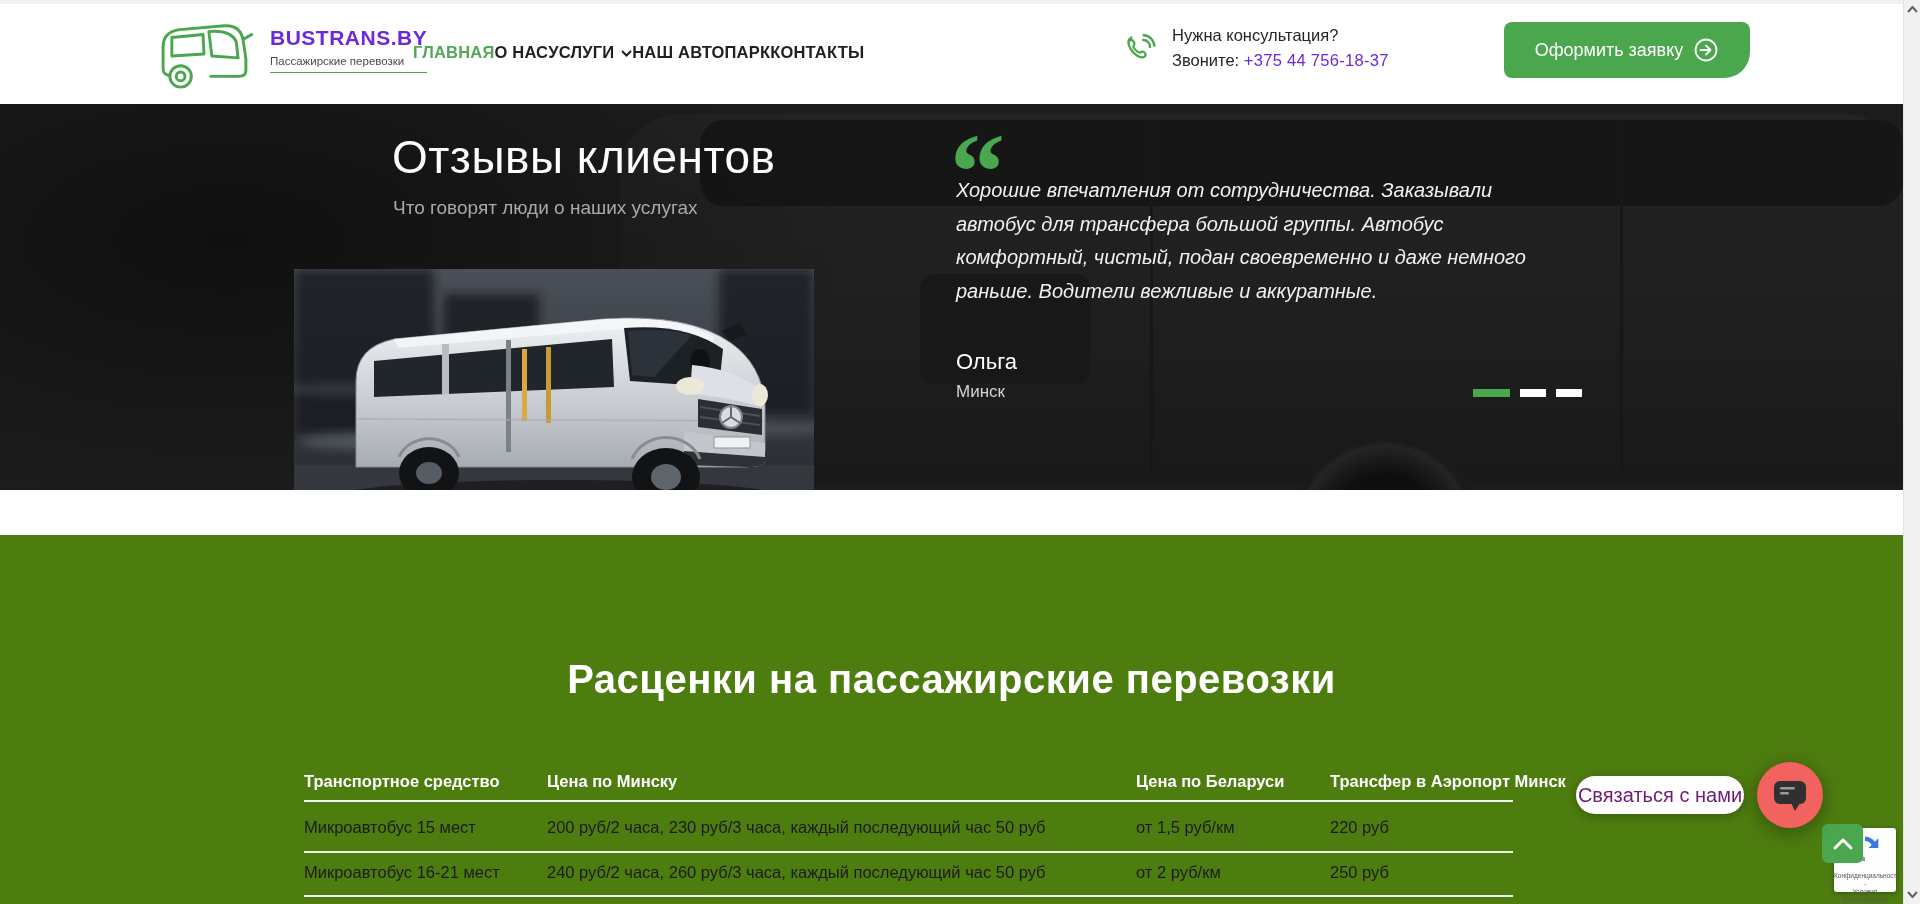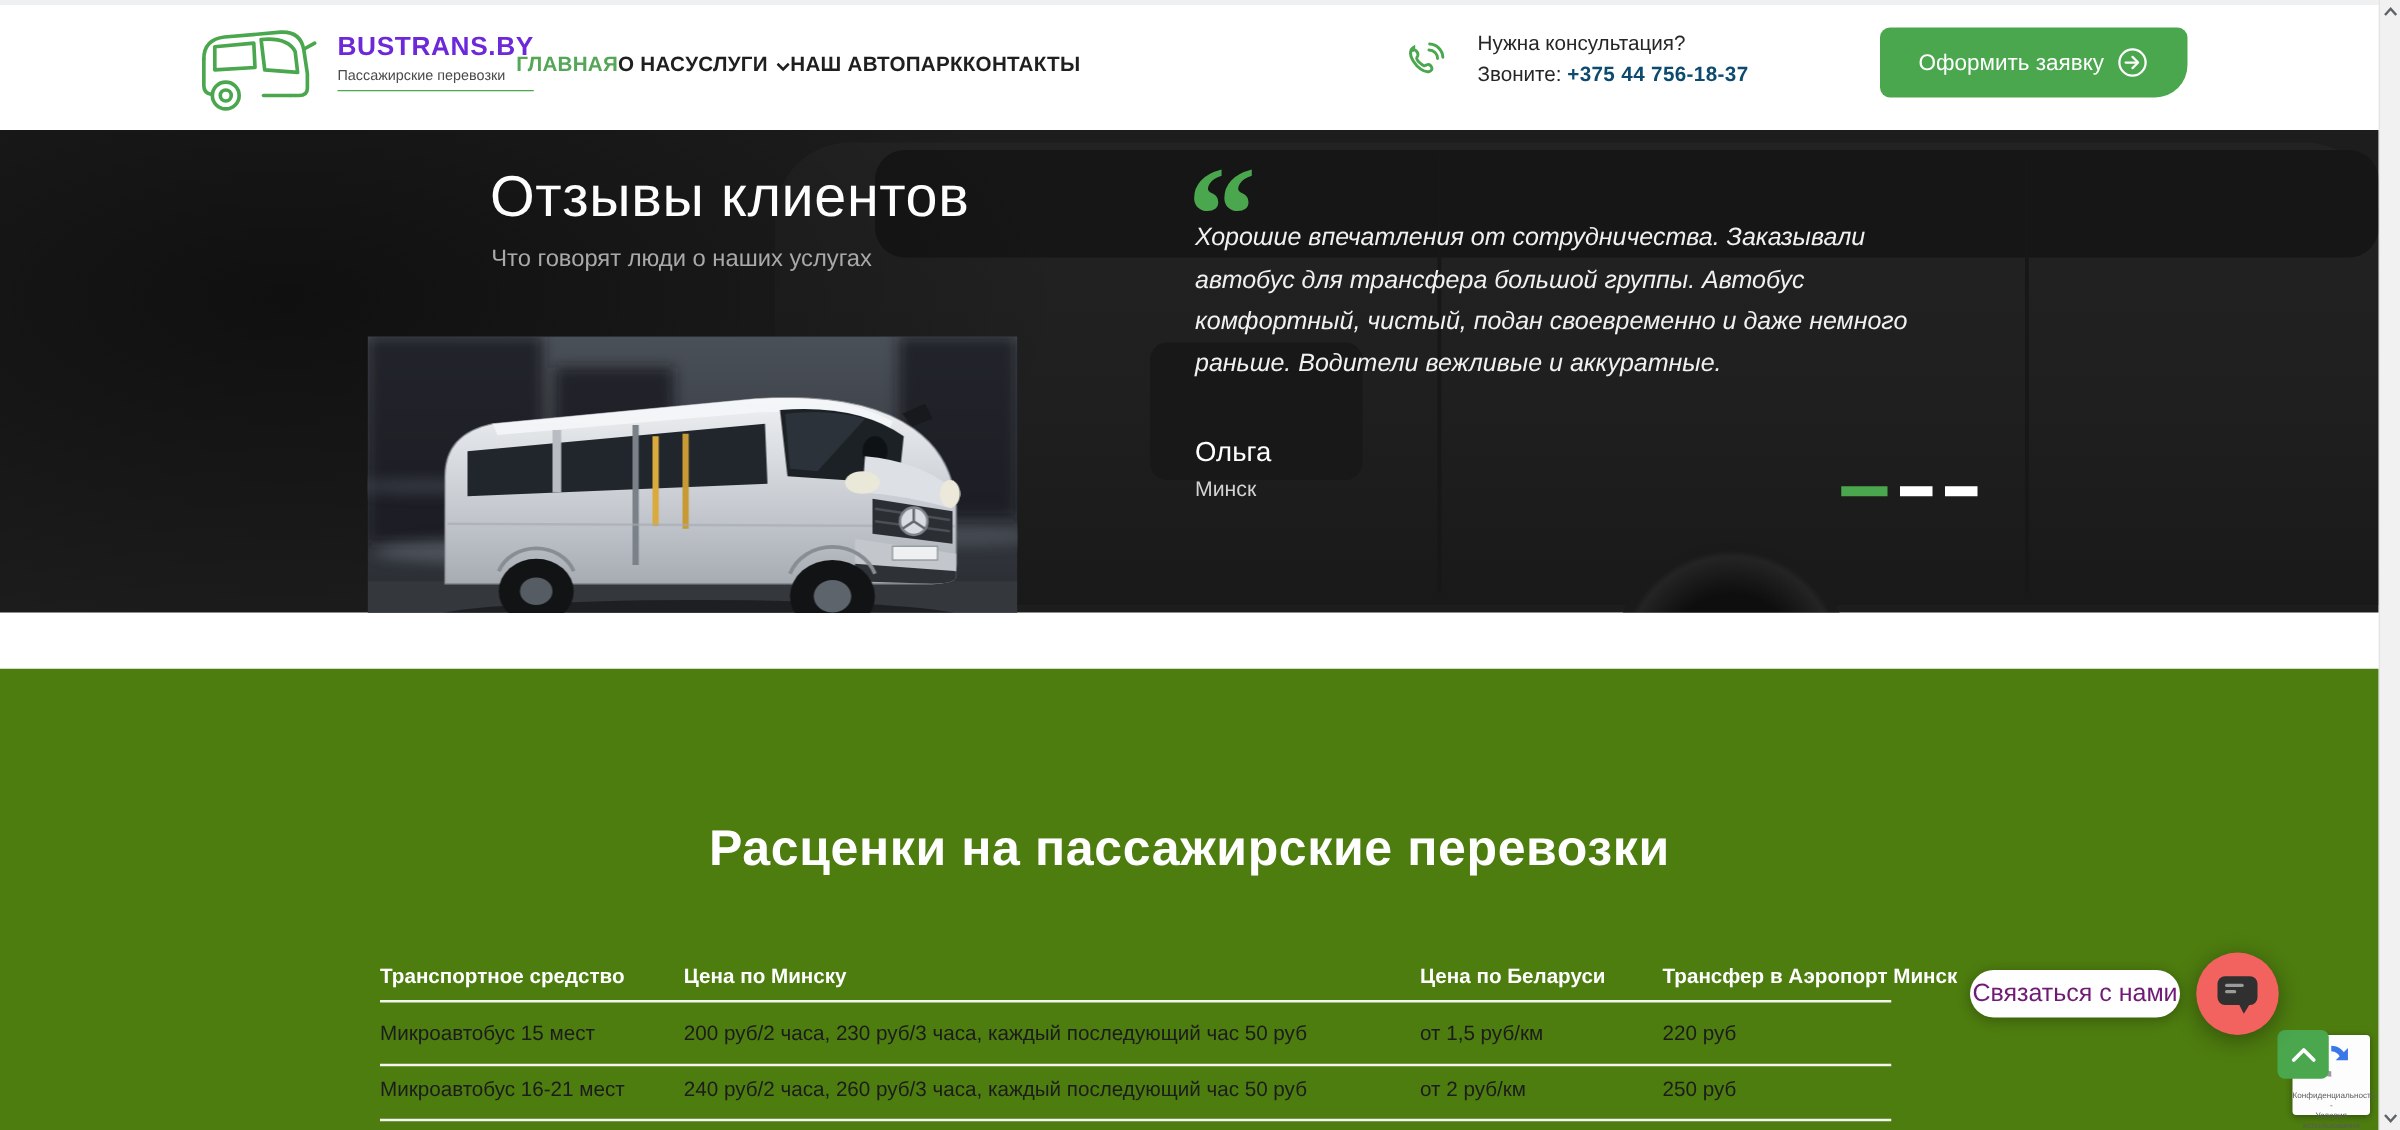--- a/index.html
+++ b/index.html
@@ -18,24 +18,24 @@
   .logo-title { font-size:21px; font-weight:700; color:#6d28d9; letter-spacing:0.5px; }
   .logo-tagline { font-size:11.5px; color:#4b4b4b; margin-top:5px; padding-bottom:5px; border-bottom:1px solid #4aa74e; }
 
   .nav { position:absolute; left:413px; top:0; height:104px; display:flex; align-items:center; }
   .nav a { font-size:16.5px; font-weight:700; color:#1f1f1f; text-decoration:none; letter-spacing:0.2px; display:inline-flex; align-items:center; cursor:pointer; white-space:nowrap; }
   .nav a.active { color:#55a758; }
   .nav .chev { margin-left:7px; margin-top:2px; }
 
   .consult { position:absolute; left:1122px; top:26px; display:flex; align-items:flex-start; }
   .consult-icon { margin-top:4px; }
-  .consult-text { margin-left:24px; }
+  .consult-text { margin-left:14px; }
   .consult-l1 { font-size:16.5px; color:#262626; }
   .consult-l2 { font-size:16.5px; color:#262626; margin-top:6px; }
-  .consult-l2 .phone { font-weight:700; color:#0c4a6e; text-decoration:none; letter-spacing:0.3px; }
+  .consult-l2 .phone { font-weight:400; color:#6d28d9; text-decoration:none; letter-spacing:0.3px; }
 
   .cta {
     position:absolute; left:1504px; top:22px; width:246px; height:56px;
     background:#4aa74e; border:none; border-radius:8px 8px 26px 8px;
     color:#fff; font-size:18px; font-family:inherit; display:flex; align-items:center; justify-content:center; gap:10px; cursor:pointer;
   }
 
   
   .hero { position:absolute; left:0; top:104px; width:1903px; height:386px; background:#1d1d1d; overflow:hidden; }
   .hero .bgshape { position:absolute; }

